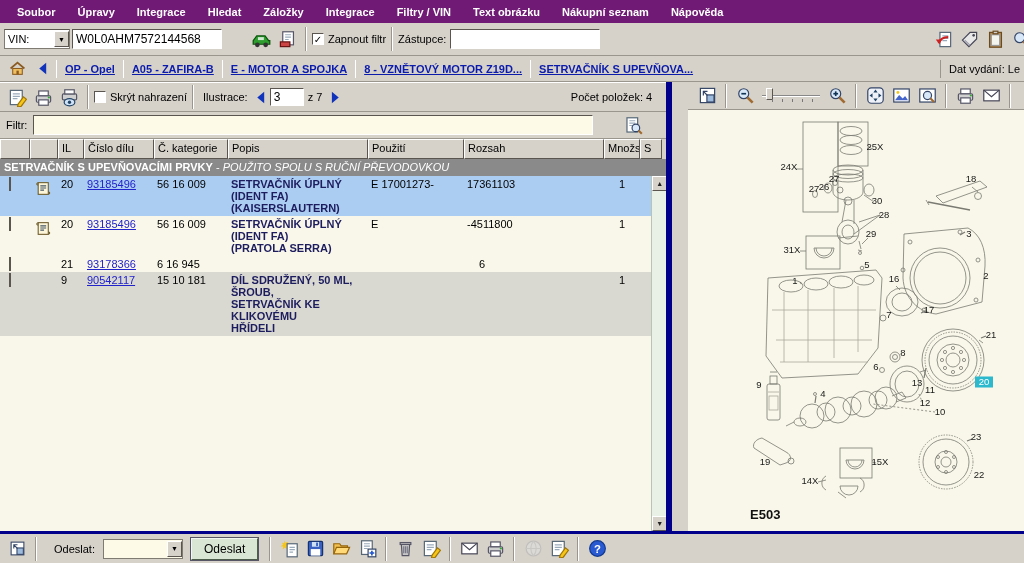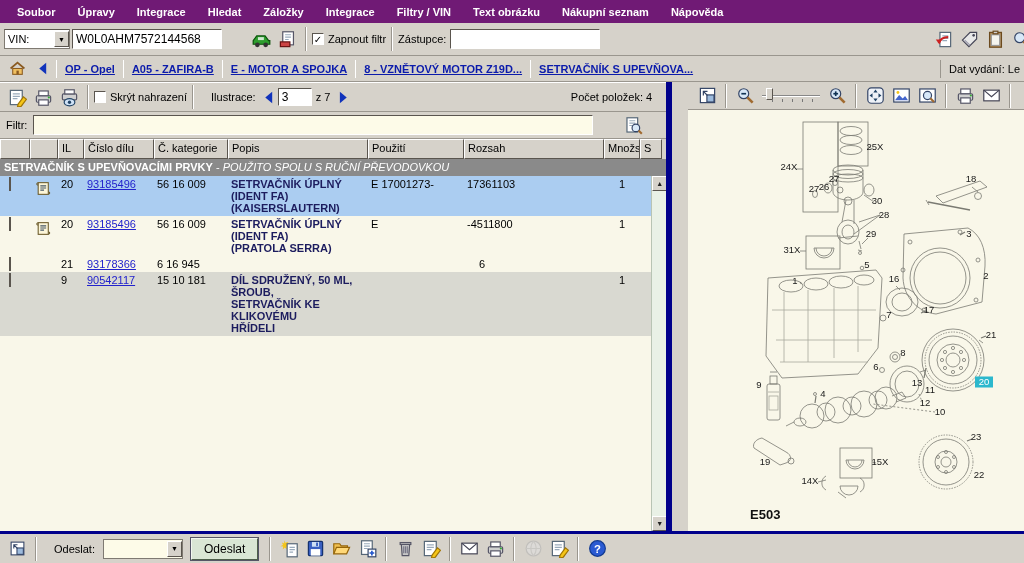--- a/index.html
+++ b/index.html
@@ -32,21 +32,21 @@
 
   
   .main { position:absolute; top:82px; left:0; width:1024px; height:449px; display:flex; }
   .left-panel { width:682px; height:449px; background:#f9f7e9; display:flex; flex-direction:column; border-top:1px solid #fff; }
   .splitter { width:6px; height:449px; background:#00008b; }
   .right-panel { width:336px; height:449px; background:#f9f7e9; display:flex; flex-direction:column;margin-left:16px; }
 
   .lp-toolbar { height:29px; background:#d6d2ca; display:flex; align-items:center; padding:0 4px; border-bottom:1px solid #9a968e; }
   .lp-toolbar .count { margin-left:auto; padding-right:10px; white-space:nowrap; }
   .ill-num { width:34px; height:18px; text-align:left; }
-  .ill-lbl { margin:0 6px 0 12px; white-space:nowrap; }
+  .ill-lbl { margin:0 6px 0 4px; white-space:nowrap; }
   .ill-of { margin:0 4px; white-space:nowrap; }
   .navtri { width:16px; height:18px; display:flex; align-items:center; justify-content:center; cursor:pointer; }
 
   .filter-row { height:27px; background:#d6d2ca; display:flex; align-items:center; padding:0 6px; border-bottom:1px solid #9a968e; }
   .filter-input { flex:0 0 560px; background:#fdfbe8; margin-left:6px; }
   .filter-find { margin-left:auto; margin-right:14px; }
 
   
   .grid-header { height:20px; display:flex; background:#d6d2ca; }
   .hcell { height:20px; border:1px solid; border-color:#fff #5a554e #5a554e #fff; background:#d6d2ca; font-size:11px; padding:2px 3px; white-space:nowrap; overflow:hidden; }

